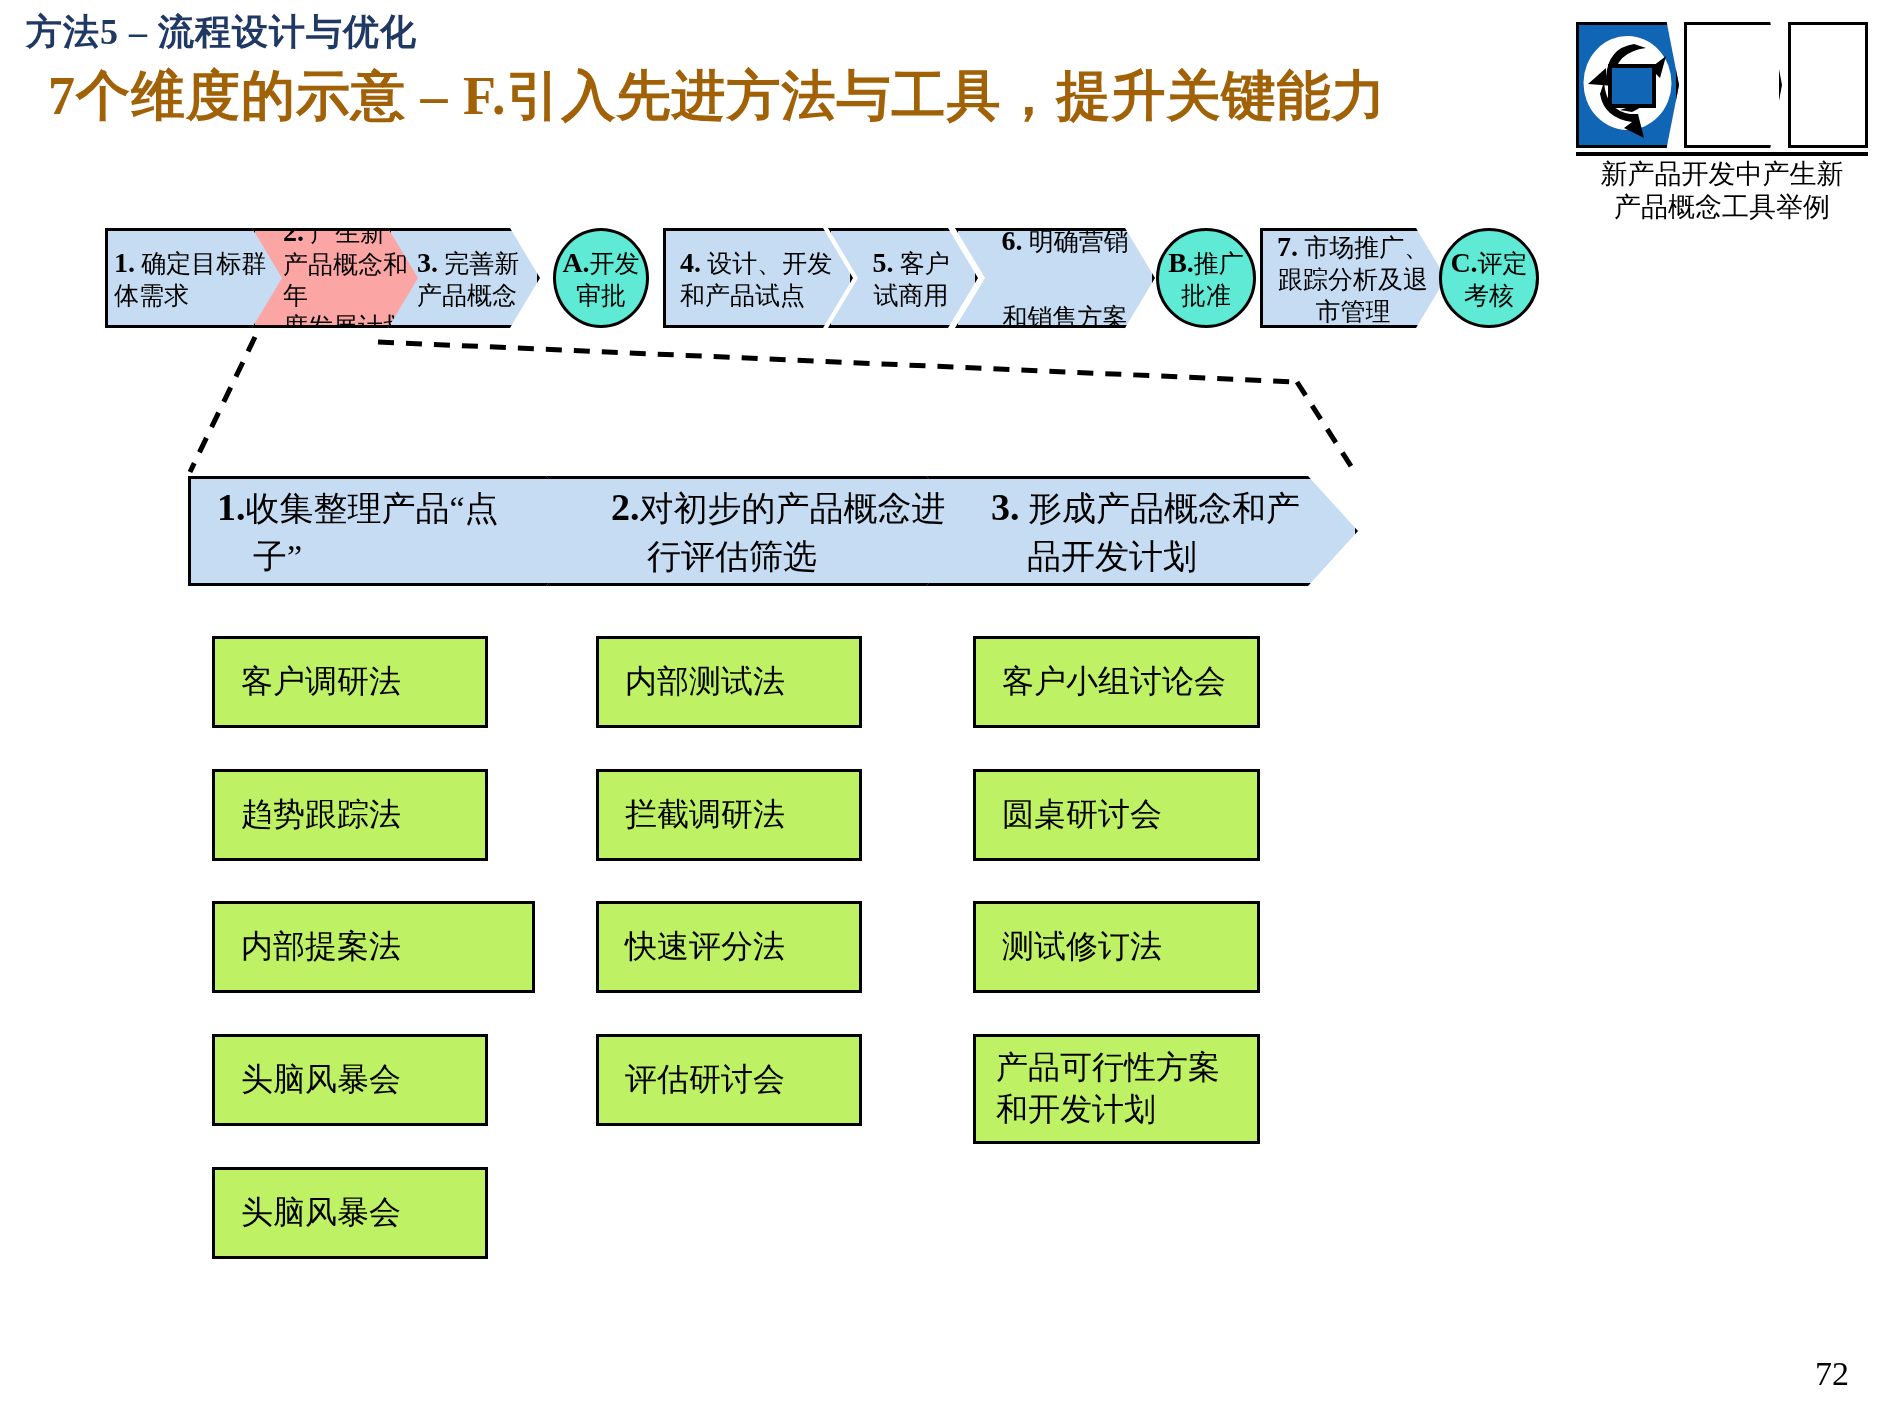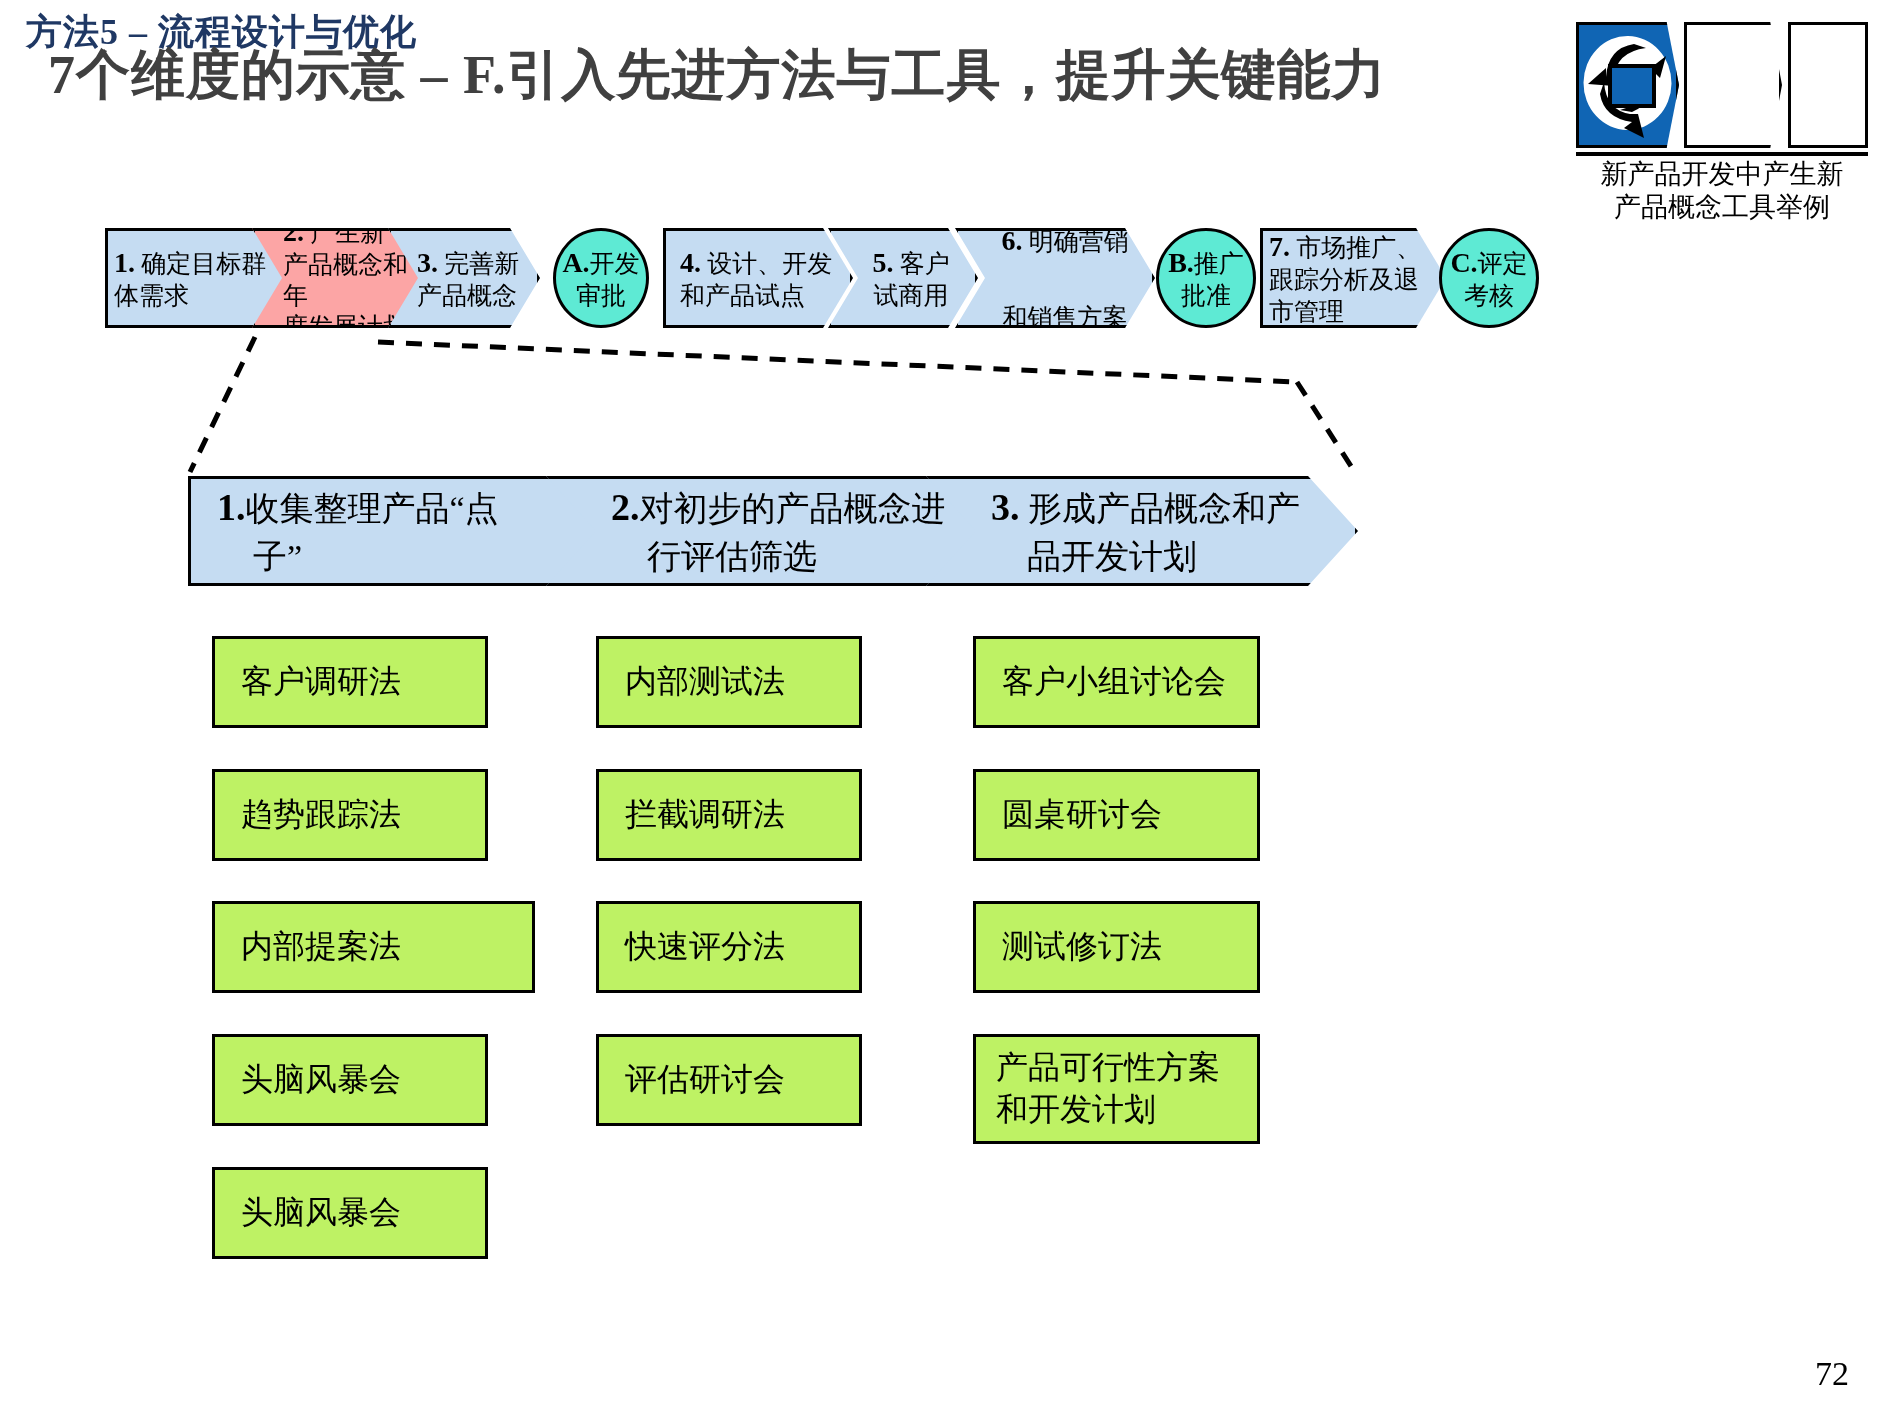--- a/index.html
+++ b/index.html
@@ -22,25 +22,25 @@
     top: 8px;
     font-size: 36px;
     font-weight: bold;
     color: #1F3864;
     letter-spacing: 1px;
     white-space: nowrap;
   }
   #header-title {
     position: absolute;
     left: 48px;
-    top: 41px;
+    top: 62px;
     width: 1490px;
     font-size: 54px;
     font-weight: bold;
-    color: #404040;
+    color: #a16207;
     line-height: 1.28;
     letter-spacing: 1px;
   }
 
   
   #logo-block {
     position: absolute;
     left: 1576px;
     top: 22px;
     width: 292px;
@@ -254,21 +254,21 @@
   </div>
 
   <div class="flow-item circ" style="left:1156px; width:100px;">
     <div class="flow-text t-center">
       <div><span class="num">B.</span><span>推广</span></div>
       <div>批准</div>
     </div>
   </div>
 
   <div class="flow-item chev chev-head" style="left:1260px; width:186px;">
-    <div class="flow-text" style="">
+    <div class="flow-text" style="text-align:center;">
       <div><span class="num">7.</span>
         <span>市场推广、</span></div>
       <div>跟踪分析及退</div>
       <div>市管理</div>
     </div>
   </div>
 
   <div class="flow-item circ" style="left:1439px; width:100px;">
     <div class="flow-text t-center">
       <div><span class="num">C.</span><span>评定</span></div>

